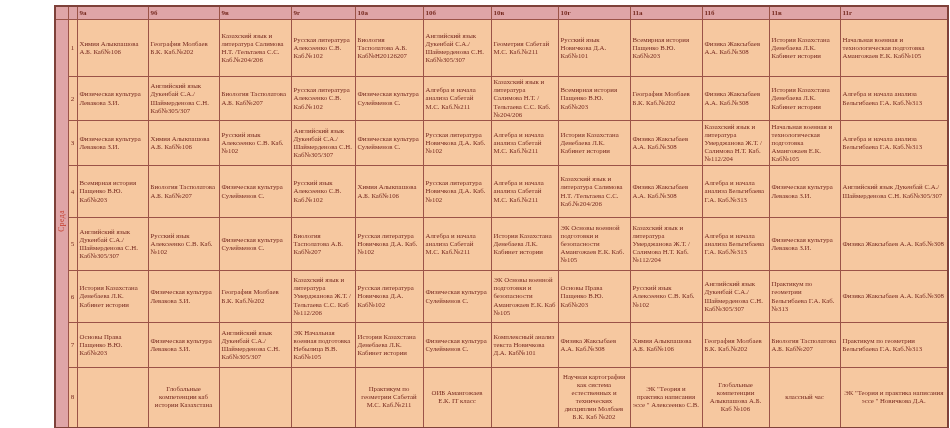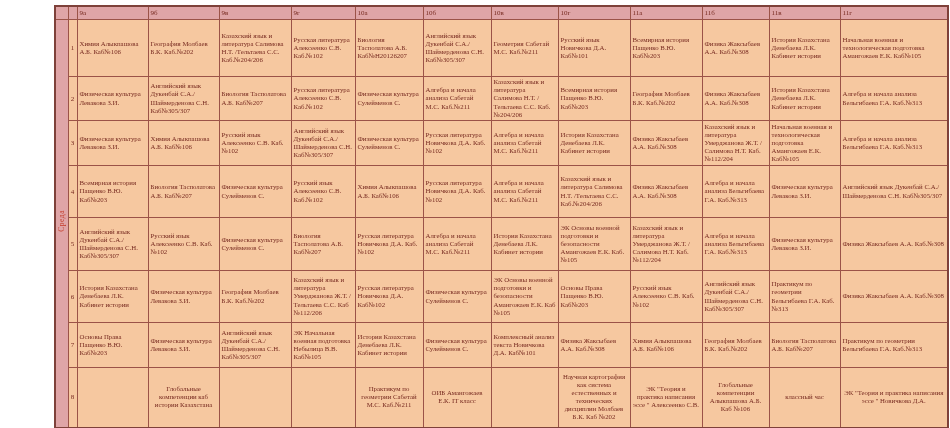--- a/index.html
+++ b/index.html
@@ -17,21 +17,21 @@
     width:893px;
     border:2px solid var(--border-dark,#7e413a);
   }
   .timetable th, .timetable td{
     border:1px solid var(--border,#9b5348);
     overflow:hidden;
   }
   .timetable thead th{
     background:var(--header-bg,#dfa5a7);
     color:var(--text,#772a20);
-    font-weight:normal;
+    font-weight:bold;
     font-size:7px;
     text-align:left;
     padding:0 0 0 2px;
     height:12px;
     line-height:1;
   }
   td.day-cell{
     background:var(--header-bg,#dfa5a7);
     text-align:center;
     vertical-align:middle;

